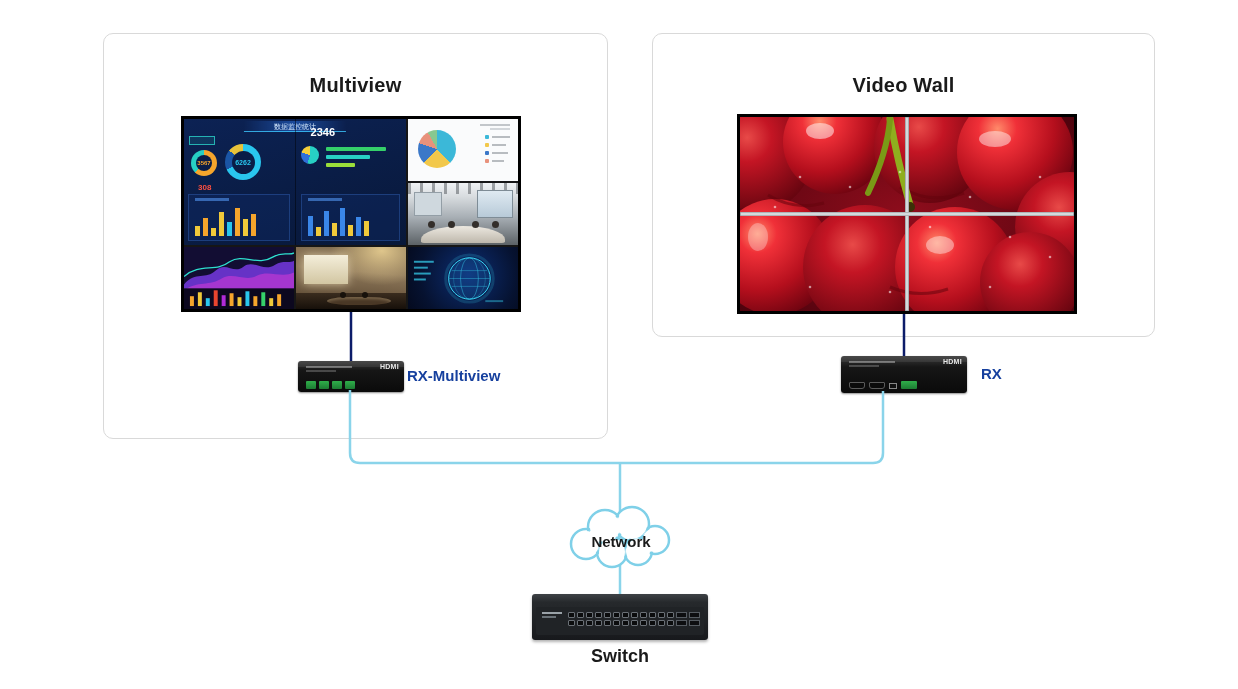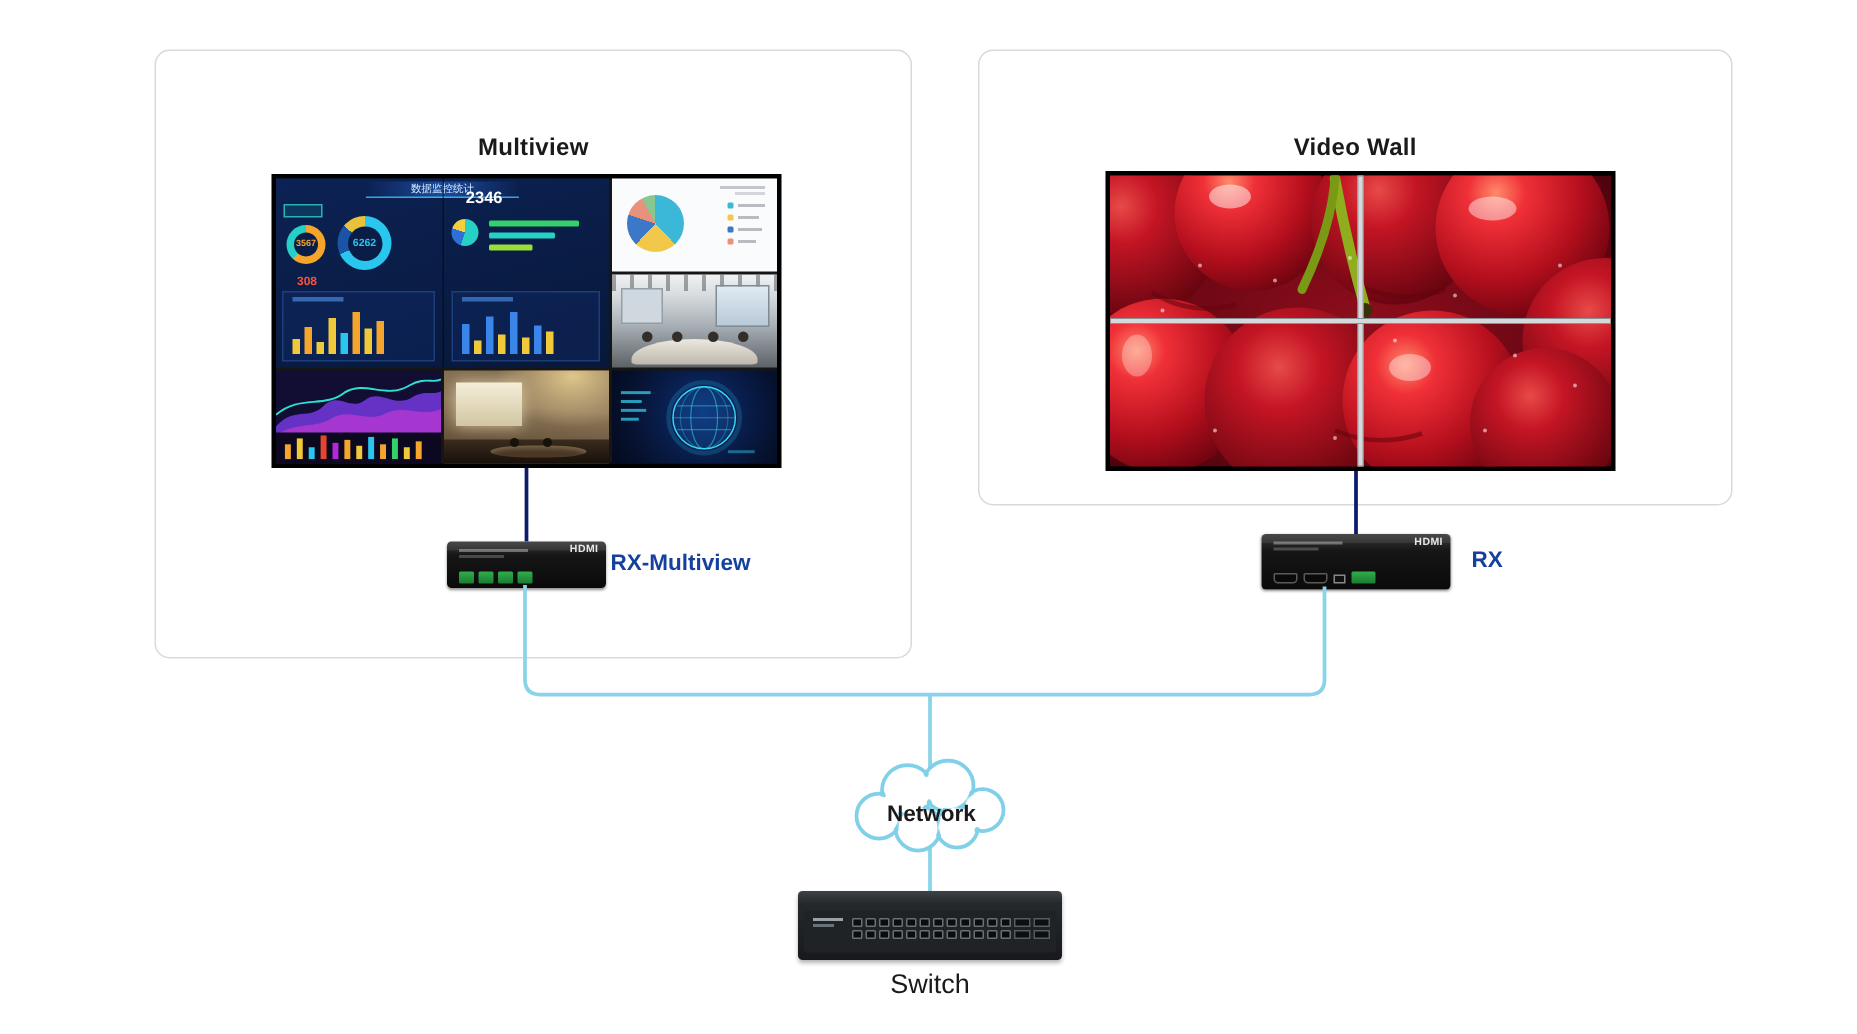--- a/index.html
+++ b/index.html
@@ -6,22 +6,22 @@
   html,body { margin:0; padding:0; background:#fff; }
   .canvas {
     position:relative; width:1238px; height:689px; background:#ffffff;
     font-family:"Liberation Sans", sans-serif; overflow:hidden;
   }
 
   
   .panel { position:absolute; background:#fff; border:1px solid #d9d9d9; border-radius:10px; }
   #panel-left  { left:103px; top:33px; width:505px; height:406px; }
   #panel-right { left:652px; top:33px; width:503px; height:304px; }
-  .panel-title { position:absolute; top:40px; left:0; right:0; margin:16px; text-align:center;
-                 font-size:16px; font-weight:bold; color:#1a1a1a; letter-spacing:.2px; }
+  .panel-title { position:absolute; top:40px; left:0; right:0; margin:0; text-align:center;
+                 font-size:20px; font-weight:bold; color:#1a1a1a; letter-spacing:.2px; }
 
   
   .screen { position:absolute; background:#000; }
   .screen-mv { left:77px; top:82px; width:340px; height:196px; }
   .screen-vw { left:84px; top:80px; width:340px; height:200px; }
 
   
   .mv-grid { position:absolute; inset:3px; display:grid; gap:2px; background:#161616;
              grid-template-columns:repeat(3,1fr); grid-template-rows:repeat(6,1fr); }
   .mv-grid > div { position:relative; overflow:hidden; }
@@ -134,21 +134,21 @@
             box-shadow:0 2px 3px rgba(0,0,0,.3); }
   .sw-face { position:absolute; left:4px; right:4px; top:13px; bottom:5px; background:#202326; border-radius:2px; }
   .sw-brand { position:absolute; left:10px; top:18px; width:20px; height:12px; }
   .sw-brand i { display:block; height:2px; background:#9aa2a8; margin-bottom:2px; }
   .sw-brand i:last-child { width:70%; background:#6a7278; }
   .sw-ports { position:absolute; left:36px; top:18px; display:grid; grid-template-columns:repeat(12,7px); grid-auto-rows:6px; gap:2px; }
   .sw-ports .p { background:#0b0c0d; border:1px solid #6a7076; border-radius:1px; }
   .sw-sfp { position:absolute; right:8px; top:18px; display:grid; grid-template-columns:repeat(2,11px); grid-auto-rows:6px; gap:2px; }
   .sw-sfp .s { background:#0d0e10; border:1px solid #565c62; }
   .switch-label { position:absolute; left:530px; top:646px; width:180px; text-align:center;
-                  font-size:18px; font-weight:normal; color:#1a1a1a; }
+                  font-size:18px; font-weight:bold; color:#1a1a1a; }
 </style>
 </head>
 <body>
 
 <div class="canvas">
 
   <section class="panel" id="panel-left">
     <h2 class="panel-title">Multiview</h2>
 
     <div class="screen screen-mv">

